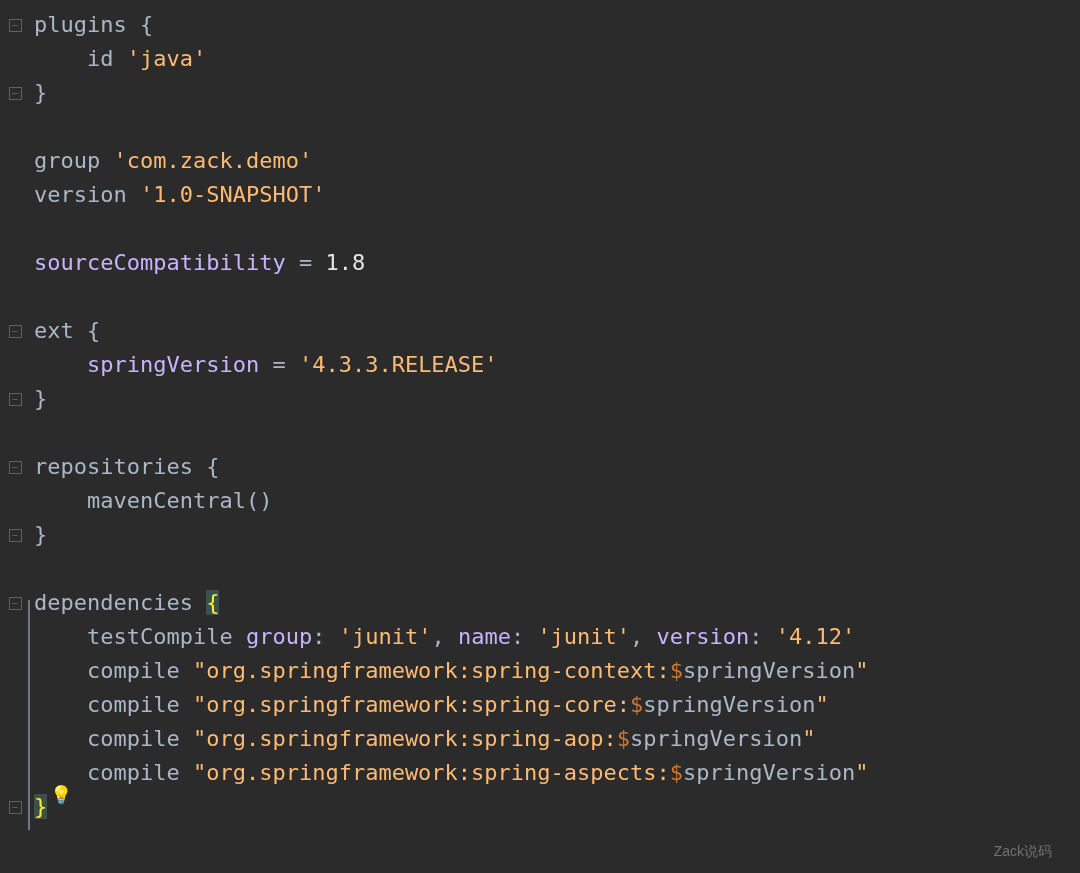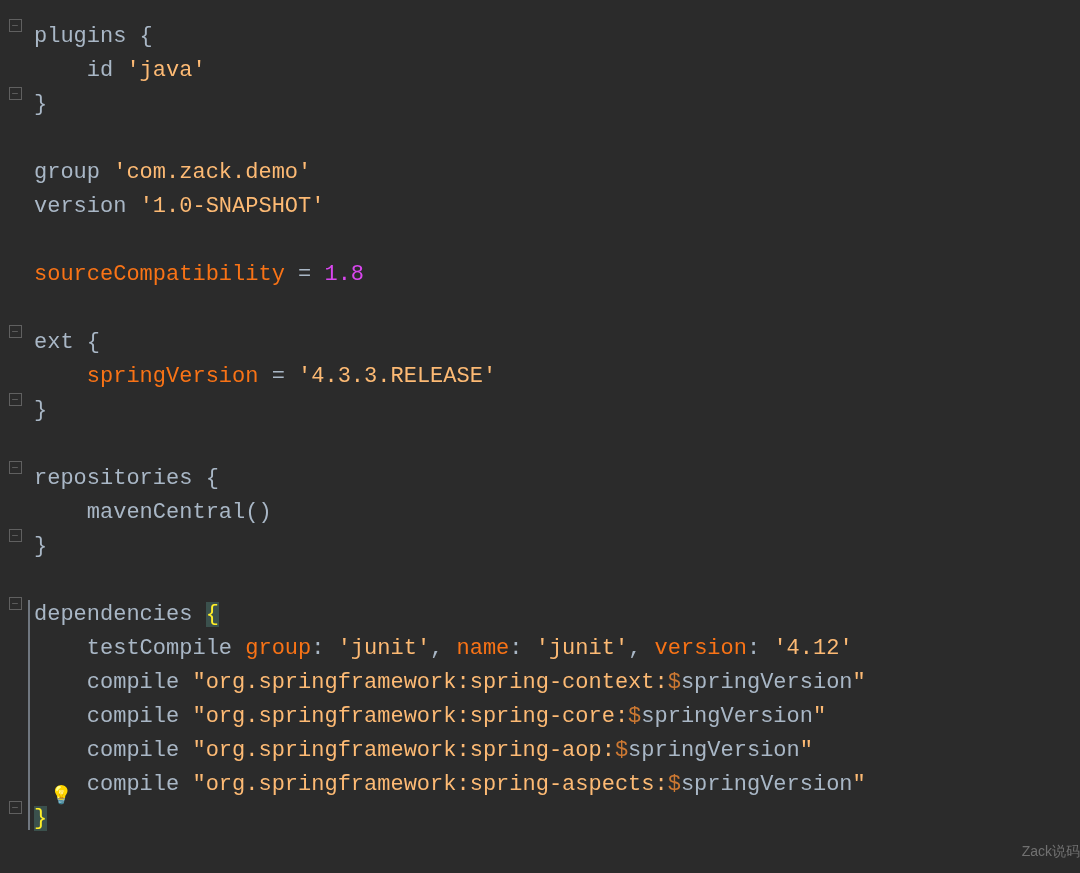--- a/index.html
+++ b/index.html
@@ -44,34 +44,33 @@
     font-size: 11px;
     line-height: 1;
   }
   .bulb {
     position: absolute;
     left: 50px;
     top: 781px;
     font-size: 18px;
   }
   .code {
-    padding: 20px 0 0 4px;
+    padding: 8px 0 0 4px;
     white-space: pre;
-    font-family: Liberation Mono, monospace;
   }
   .line { height: 34px; }
   .kw { color: #cc7832; }
   .str { color: #fdba74; }
-  .num { color: #d946ef; }
-  .prop { color: #f97316; }
+  .num { color: #e5e5e5; }
+  .prop { color: #c4b5fd; }
   .ident { color: #a9b7c6; }
   .brace-hl { color: #ffef28; background: #3b514d; }
   .watermark {
     position: absolute;
-    right: 0;
+    right: 28px;
     bottom: 10px;
     color: #888;
     font-size: 14px;
     font-family: sans-serif;
     opacity: 0.75;
   }
   .caret-line {
     position: absolute;
     left: 0;
     width: 2px;

